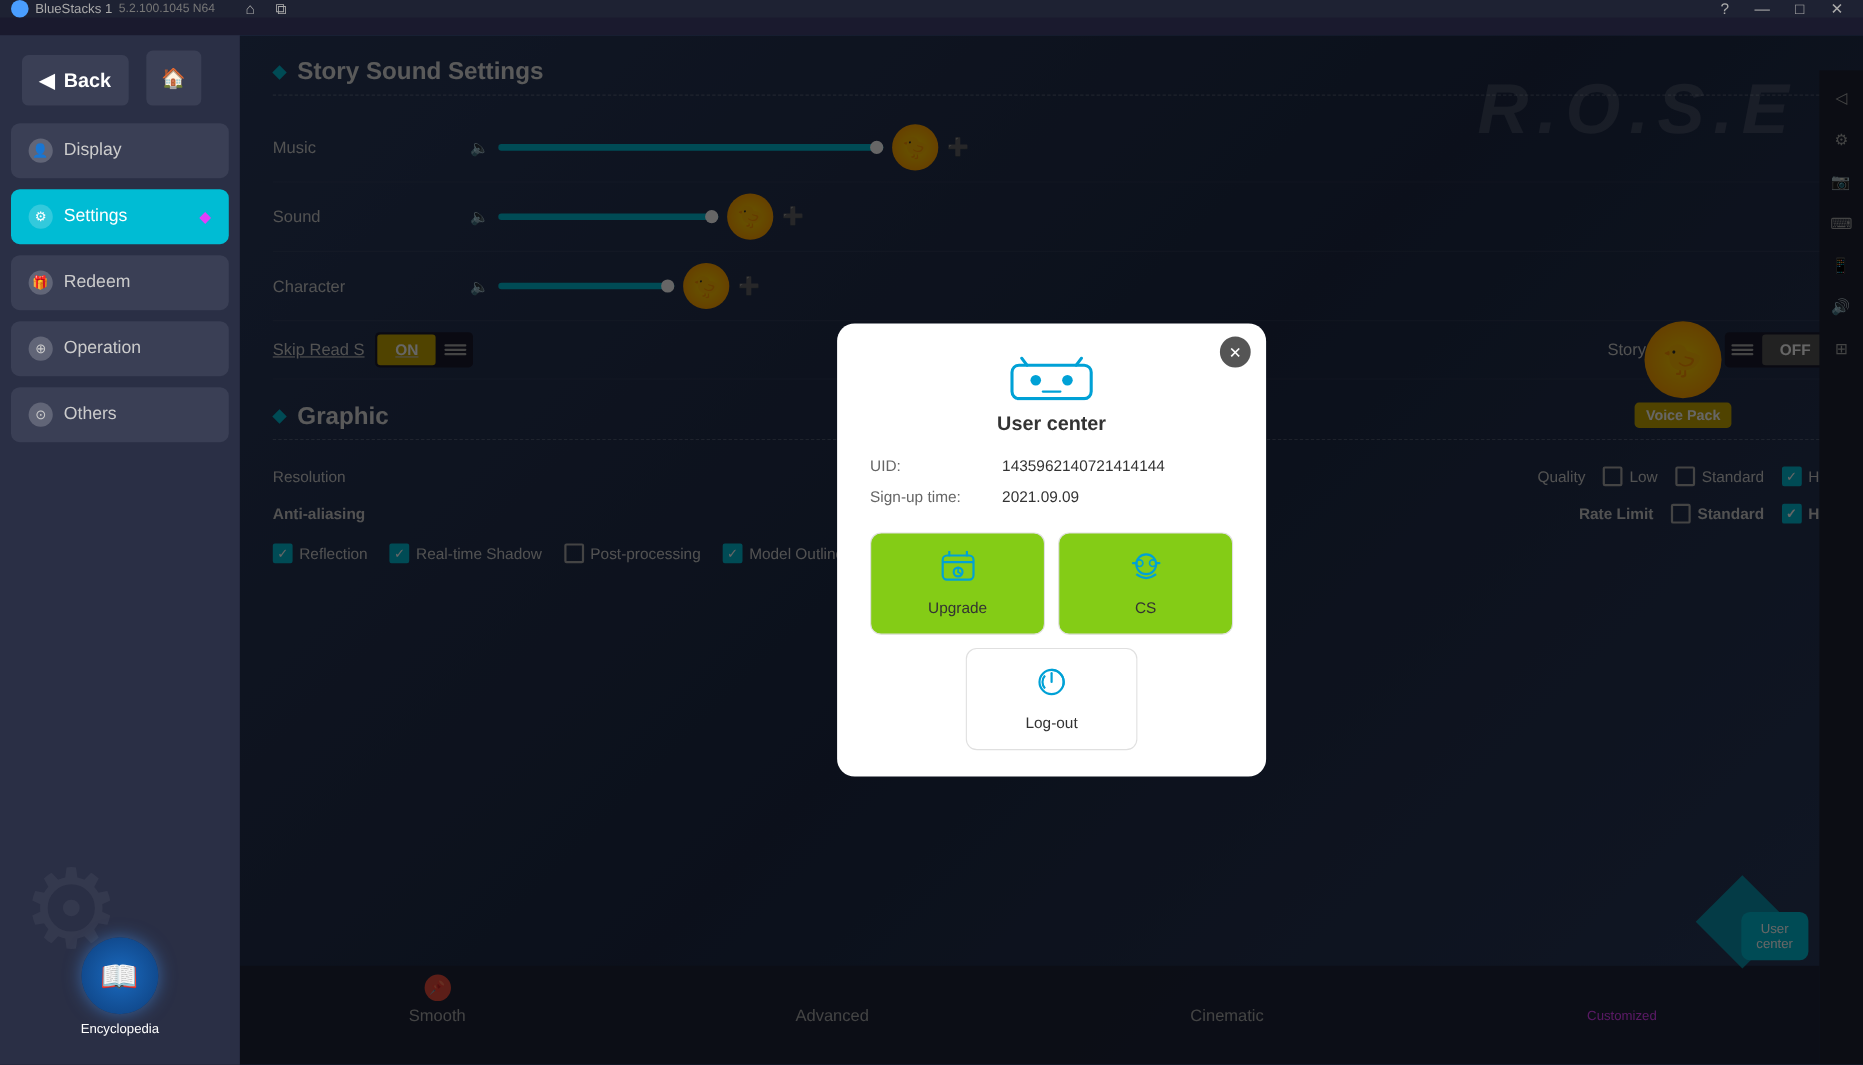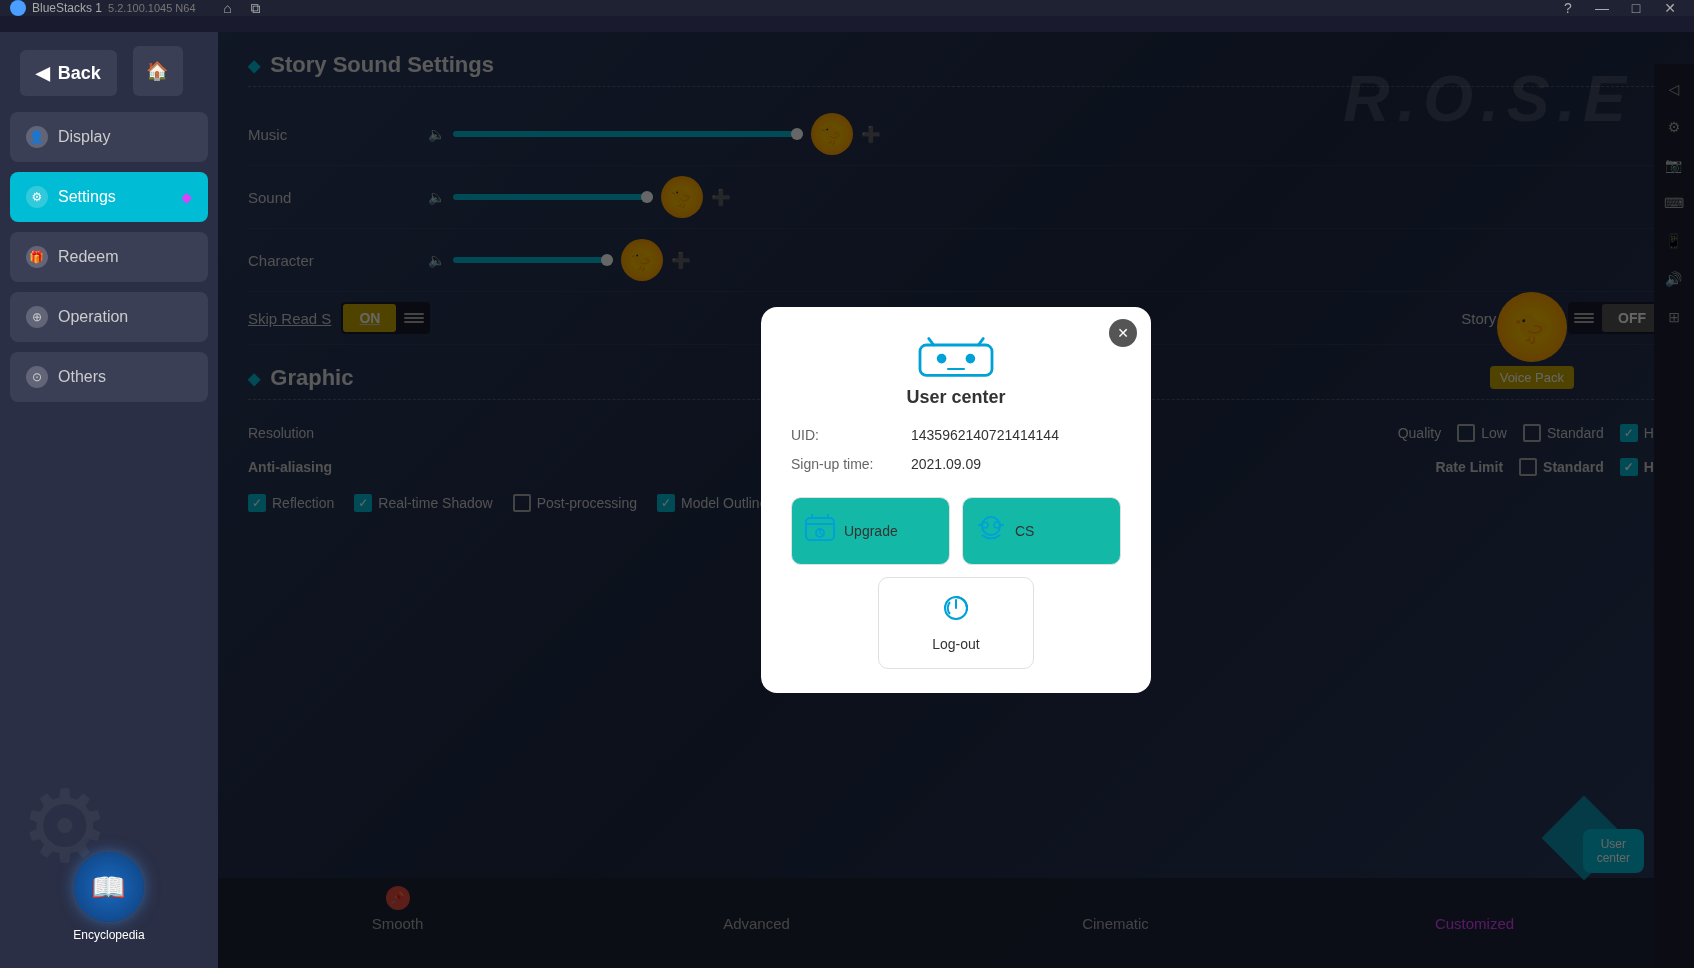--- a/index.html
+++ b/index.html
@@ -398,21 +398,21 @@
       position: absolute;
       top: 8px;
       width: 24px; height: 24px;
       background: #e74c3c;
       border-radius: 50%;
       display: flex; align-items: center; justify-content: center;
       color: white; font-size: 12px;
     }
     .customized-tab {
       color: #e040fb;
-      font-size: 15px;
+      font-size: 12px;
     }
 
     
     .voice-pack {
       position: absolute;
       top: 260px;
       right: 120px;
       display: flex;
       flex-direction: column;
       align-items: center;
@@ -424,21 +424,21 @@
       border-radius: 50%;
       display: flex; align-items: center; justify-content: center;
       font-size: 30px;
     }
     .voice-pack-label {
       background: #c8a800;
       color: white;
       padding: 4px 10px;
       border-radius: 4px;
       font-size: 13px;
-      font-weight: normal;
+      font-weight: bold;
       margin-top: 4px;
     }
 
     
     .teal-diamond {
       position: absolute;
       bottom: 100px; right: 80px;
       width: 60px; height: 60px;
       background: #00bcd4;
       transform: rotate(45deg);
@@ -534,31 +534,32 @@
     }
 
     .modal-buttons {
       display: grid;
       grid-template-columns: 1fr 1fr;
       gap: 12px;
       width: 100%;
       margin-bottom: 12px;
     }
     .modal-btn {
-      background: #14b8a6;
+      background: #84cc16;
       border: 1.5px solid #e0e0e0;
       border-radius: 10px;
       padding: 16px 12px;
       display: flex;
-      flex-direction: row;
+      flex-direction: column;
       align-items: center;
       gap: 8px;
       cursor: pointer;
       font-size: 14px;
       color: #333;
+      justify-content: space-between;
     }
     .btn-icon {
       font-size: 24px;
       color: #00a1d6;
     }
 
     .modal-btn-full {
       background: white;
       border: 1.5px solid #e0e0e0;
       border-radius: 10px;

